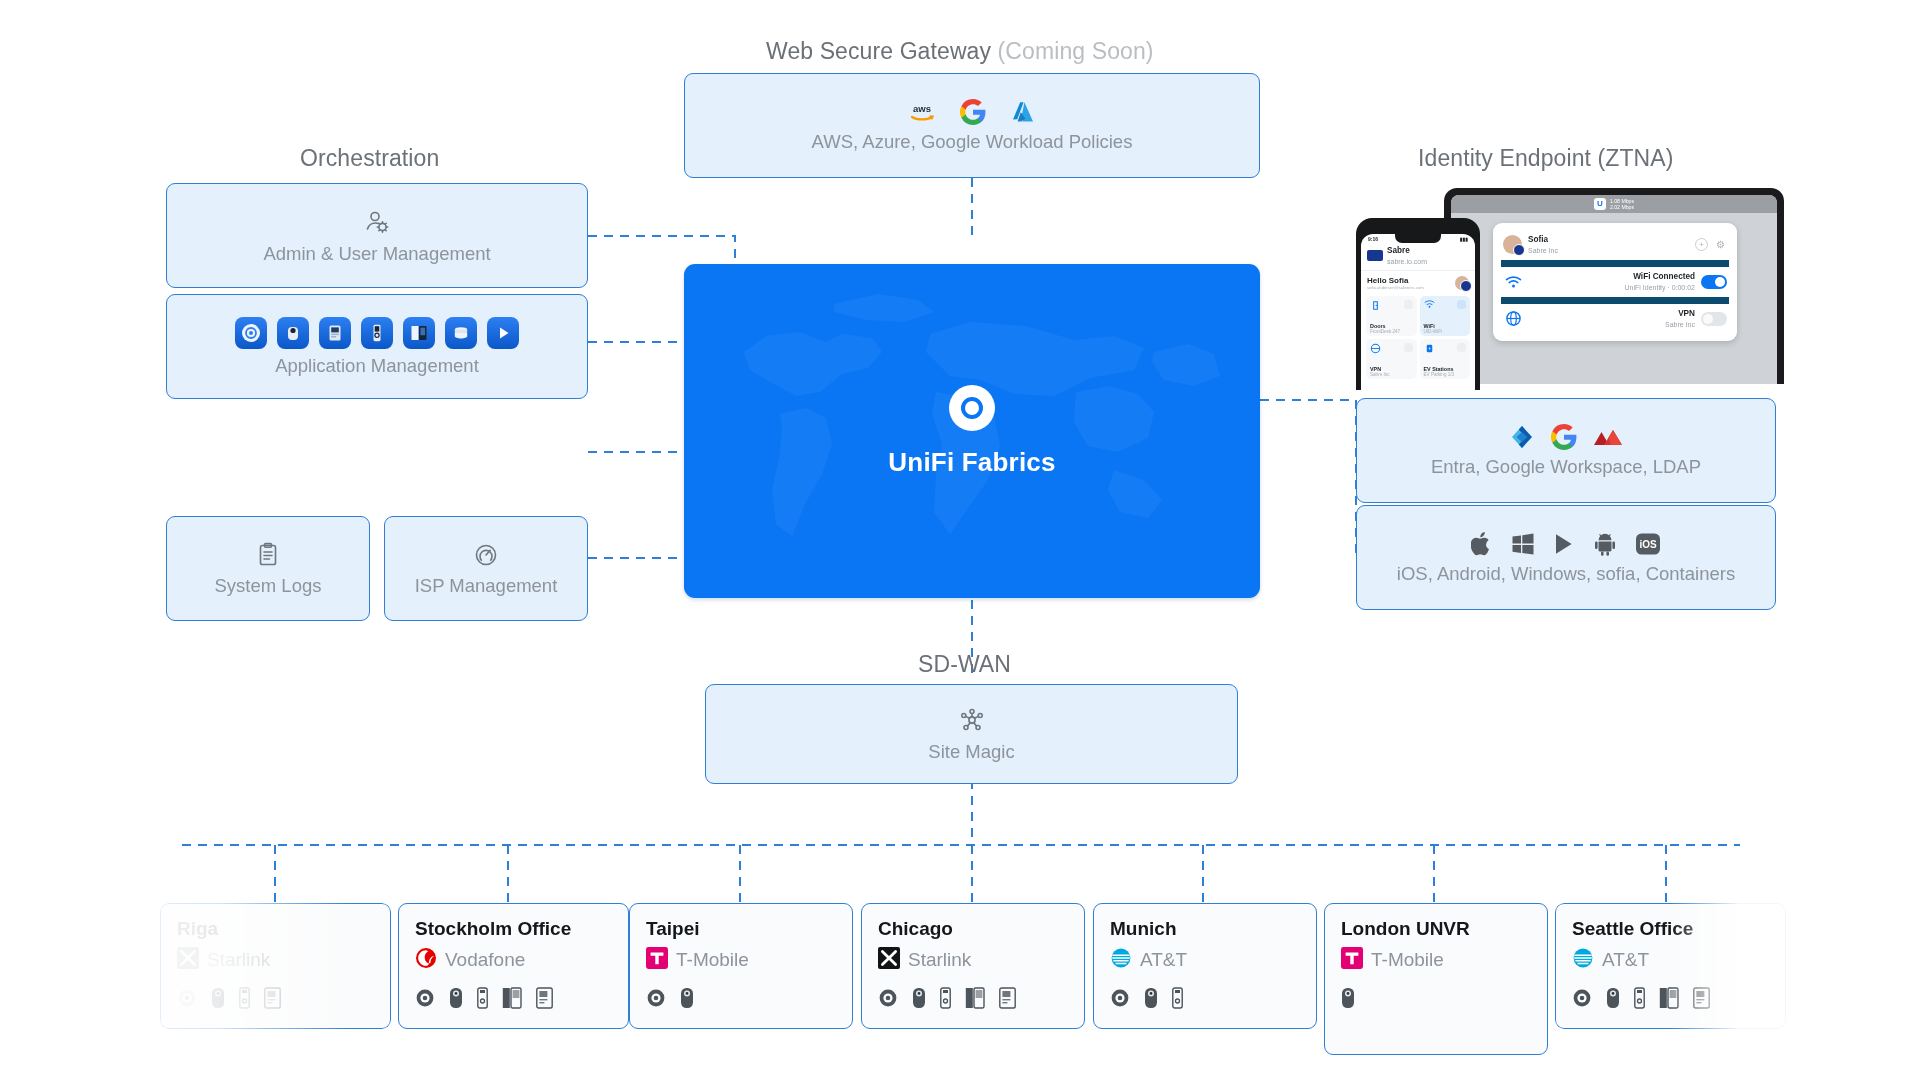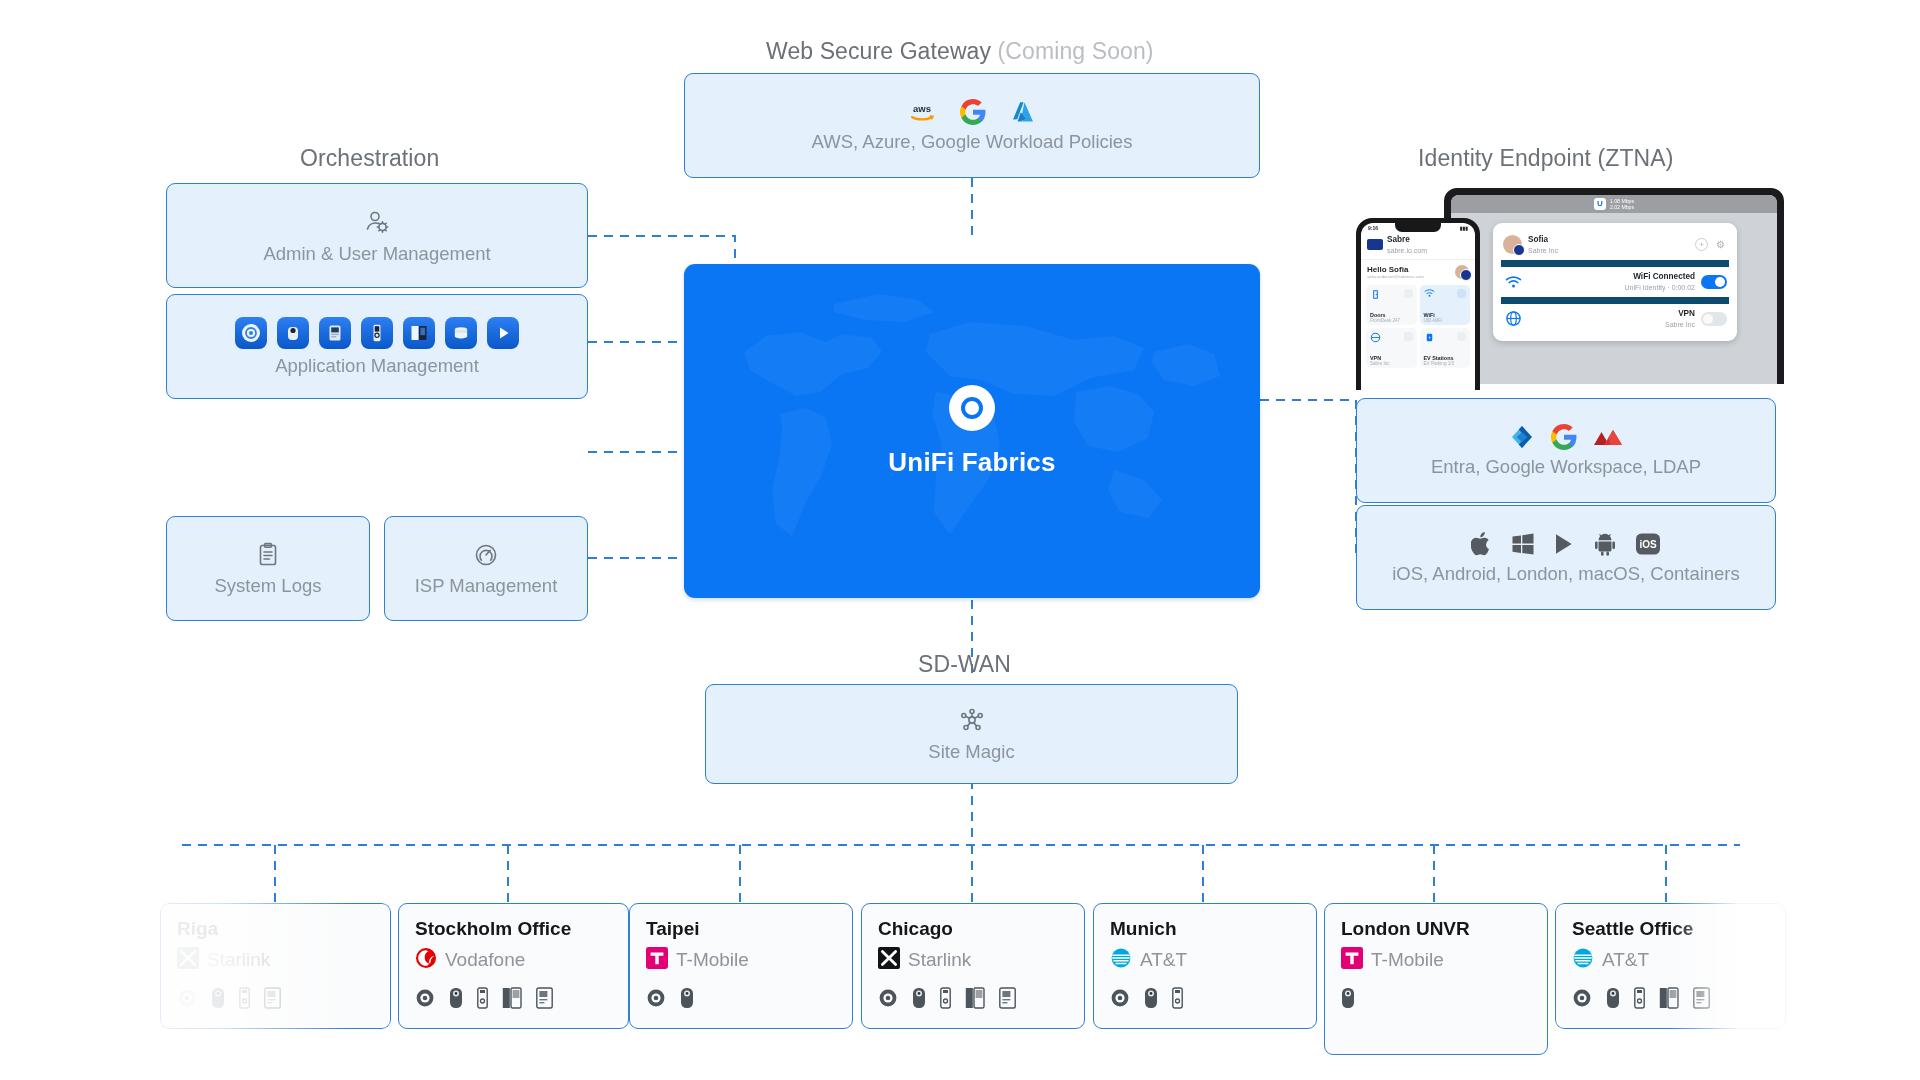--- a/index.html
+++ b/index.html
@@ -89,21 +89,21 @@
   .idicon{ width:20px;height:20px;flex:0 0 auto; display:flex;align-items:center;justify-content:center;}
   .toggle{ width:26px;height:14px;border-radius:7px;background:#0b76f4;position:relative;flex:0 0 auto;}
   .toggle:after{content:"";position:absolute;right:2px;top:2px;width:10px;height:10px;border-radius:50%;background:#fff;}
   .toggle.off{ background:#e3e6e9; }
   .toggle.off:after{ left:2px; right:auto; background:#fafafa; }
   .circbtn{ width:13px;height:13px;border-radius:50%;border:1px solid #c9ced3;display:flex;align-items:center;
             justify-content:center;font-size:8px;color:#aab0b6; flex:0 0 auto;}
 
   .phoneShell{
     position:absolute; left:0px; top:38px; width:124px; height:172px;
-    background:#17181a; border-radius:16px 16px 0 0; padding:5px 5px 0 5px;
+    background:#17181a; border-radius:16px 16px 0 0; padding:16px 5px 0 5px;
   }
   .phoneScreen{ width:100%;height:100%; background:#fff; border-radius:12px 12px 0 0; position:relative; overflow:hidden;}
   .pnotch{ position:absolute; left:50%; transform:translateX(-50%); top:0; width:46px;height:9px;
            background:#17181a; border-radius:0 0 7px 7px; }
   .pstatus{ display:flex; justify-content:space-between; padding:2px 7px 0; font-size:5px; color:#1d2125; font-weight:bold;}
   .phead{ display:flex; align-items:center; gap:4px; padding:4px 6px; border-bottom:1px solid #eef1f4;}
   .plogo{ width:16px;height:11px;background:#16368f;border-radius:2px;}
   .ptiles{ display:grid; grid-template-columns:1fr 1fr; gap:3px; padding:4px 5px;}
   .ptile{ background:#f6f8fa; border-radius:5px; padding:4px 4px 5px; position:relative; height:40px;}
   .ptile.sel{ background:#e4f0fc; }
@@ -492,21 +492,21 @@
           <path d="M6.6 2.2 8 4.5M17.4 2.2 16 4.5" stroke="#555b60" stroke-width="1.1" fill="none"></path>
         </svg>
       </span>
       <span>
         <svg class="brand" width="26" height="24" viewBox="0 0 26 24">
           <rect x="1" y="1.5" width="24" height="21" rx="5.5" fill="#555b60"></rect>
           <text x="13" y="15.6" font-family="Liberation Sans, sans-serif" font-size="10" font-weight="bold" fill="#fff" text-anchor="middle">iOS</text>
         </svg>
       </span>
     </div>
-    <span class="plabel">iOS, Android, London, macOS, Containers</span>
+    <span class="plabel">iOS, Android, Windows, sofia, Containers</span>
   </div>
 
   <div class="section-title" style="left:918px; top:651px;">
     <span>SD-WAN</span>
   </div>
   <div class="panel" style="left:705px; top:684px; width:533px; height:100px;">
     <span>
       <svg class="lineicon" width="30" height="30" viewBox="0 0 30 30">
         <circle cx="15" cy="15" r="3.1"></circle>
         <circle cx="15" cy="6.5" r="2"></circle>

